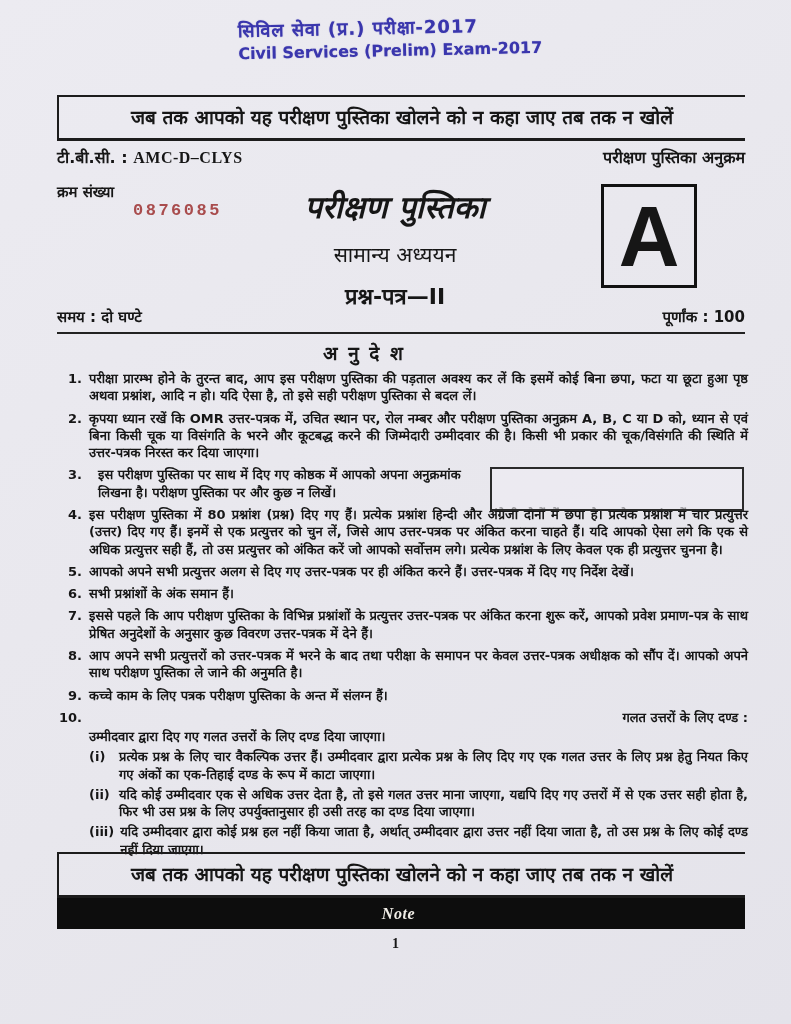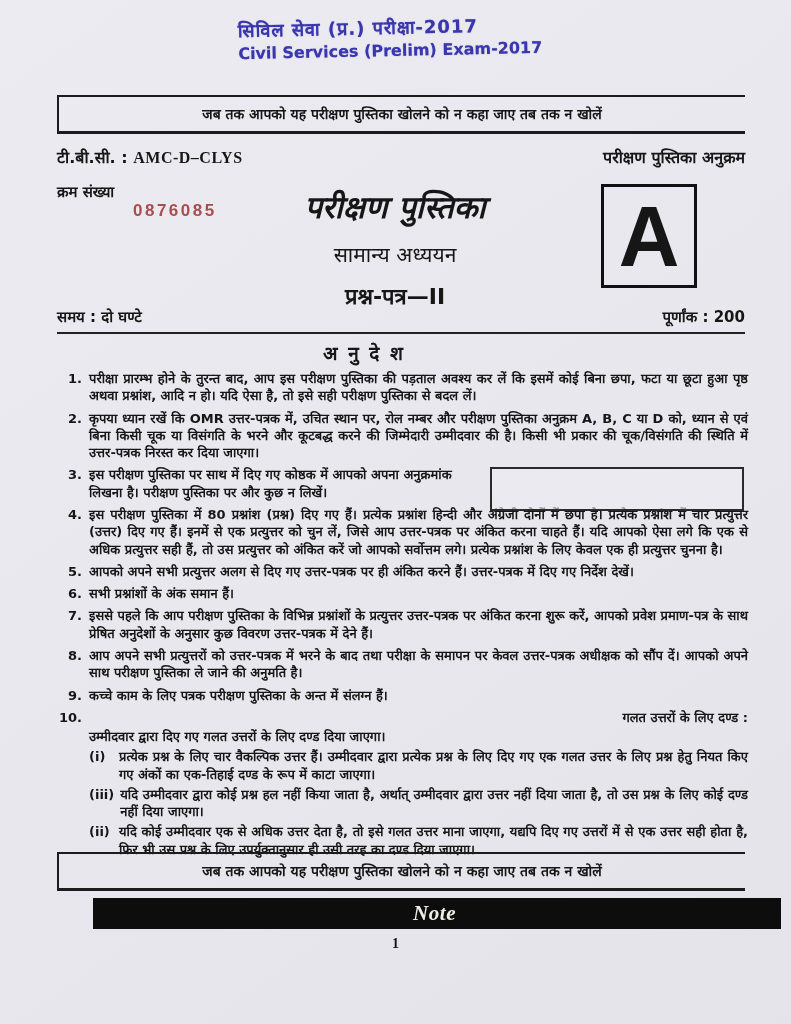--- a/index.html
+++ b/index.html
@@ -21,34 +21,34 @@
     color:#3a36ad;transform:rotate(-1.2deg);
     text-shadow:0 0 1px rgba(58,54,173,.55);
     line-height:1.35;
   }
   .stamp-hi{font-size:18px;font-weight:bold;letter-spacing:1px;}
   .stamp-en{font-size:16px;font-weight:bold;}
   
   .warn{
     position:absolute;left:57px;width:688px;
     border-top:2px solid #1c1c1c;border-bottom:3px solid #1c1c1c;border-left:2px solid #1c1c1c;
-    text-align:center;font-weight:bold;font-size:14px;
+    text-align:center;font-weight:bold;font-size:19px;
     padding:7px 0 8px 0;box-sizing:border-box;
   }
   .warn-top{top:95px;}
   .warn-bottom{top:852px;}
   
   .tbc-row{position:absolute;left:57px;top:146px;width:688px;display:flex;justify-content:space-between;}
   .tbc{font-size:16px;font-weight:bold;}
   .tbc .latin{font-family:"Liberation Serif","DejaVu Serif",serif;letter-spacing:.5px;}
   .series-label{font-size:16px;font-weight:bold;}
   .serial-label{position:absolute;left:57px;top:181px;font-size:15px;font-weight:bold;}
   .serial-number{
     position:absolute;left:133px;top:201px;
-    font-family:Liberation Sans, sans-serif;
+    font-family:Liberation Mono, monospace;
     font-size:17px;color:#a23c3c;letter-spacing:2.5px;font-weight:bold;opacity:.9;
   }
   
   .title-block{position:absolute;left:220px;top:190px;width:350px;text-align:center;}
   .booklet-title{font-size:31px;font-weight:bold;line-height:1.1;font-style:italic;}
   .subject{font-size:21px;font-weight:normal;margin-top:16px;}
   .paper-no{font-size:22px;font-weight:bold;margin-top:12px;}
   
   .series-box{
     position:absolute;left:601px;top:184px;width:90px;height:98px;
@@ -67,37 +67,37 @@
     font-size:19px;font-weight:bold;letter-spacing:2px;}
   
   .instructions{
     position:absolute;left:57px;top:370px;width:691px;
     font-size:13px;line-height:1.33;font-weight:bold;
   }
   .inst{display:flex;margin-bottom:5px;}
   .inst-num{flex:0 0 32px;text-align:right;padding-right:7px;box-sizing:border-box;}
   .inst-text{flex:1;text-align:justify;}
   .inst-3{position:relative;}
-  .inst-3 .inst-text{margin-right:268px;text-align:left;}
+  .inst-3 .inst-text{margin-right:268px;text-align:left;margin-left:9px;}
   .roll-box{
     position:absolute;right:4px;top:1px;width:250px;height:40px;
     border:2px solid #2a2a2a;background:rgba(238,237,243,.6);
   }
   .sub-block{margin-left:32px;margin-top:2px;}
   .sub-intro{margin-bottom:3px;}
   .subitem{display:flex;margin-bottom:3px;}
   .subitem-num{flex:0 0 30px;padding-right:6px;text-align:left;box-sizing:border-box;}
   .subitem-text{flex:1;text-align:justify;}
   
   .note-bar{
     position:absolute;left:57px;top:898px;width:688px;height:31px;
     background:#0d0d0d;color:#f0ede6;
     display:flex;align-items:center;justify-content:center;
     font-family:"Liberation Serif","DejaVu Serif",serif;
-    font-size:21px;font-weight:bold;letter-spacing:.6px;margin-left:36px;
+    font-size:16px;font-weight:bold;letter-spacing:.6px;
   }
   .note-bar .note-word{font-style:italic;margin-right:5px;}
   .page-number{position:absolute;left:0;top:936px;width:791px;text-align:center;
     font-size:14px;font-weight:bold;font-family:"Liberation Serif","DejaVu Serif",serif;}
 </style>
 </head>
 <body>
 
 <div class="page">
 
@@ -124,21 +124,21 @@
     <div class="subject">सामान्य अध्ययन</div>
     <div class="paper-no latin">प्रश्न-पत्र—II</div>
   </div>
 
   <div class="series-box">
     <span>A</span>
   </div>
 
   <div class="time-row">
     <span>समय : दो घण्टे</span>
-    <span>पूर्णांक : 200</span>
+    <span>पूर्णांक : 100</span>
   </div>
   <div class="rule"></div>
 
   <div class="inst-heading">अ नु दे श</div>
 
   <div class="instructions">
 
     <div class="inst">
       <span class="inst-num">1.</span>
       <span class="inst-text">परीक्षा प्रारम्भ होने के तुरन्त बाद, आप इस परीक्षण पुस्तिका की पड़ताल अवश्य कर लें कि इसमें कोई बिना छपा, फटा या छूटा हुआ पृष्ठ अथवा प्रश्नांश, आदि न हो। यदि ऐसा है, तो इसे सही परीक्षण पुस्तिका से बदल लें।</span>
@@ -190,27 +190,27 @@
       <span class="inst-text" style="text-align:right;">गलत उत्तरों के लिए दण्ड :</span>
     </div>
 
     <div class="sub-block">
       <div class="sub-intro">उम्मीदवार द्वारा दिए गए गलत उत्तरों के लिए दण्ड दिया जाएगा।</div>
       <div class="subitem">
         <span class="subitem-num">(i)</span>
         <span class="subitem-text">प्रत्येक प्रश्न के लिए चार वैकल्पिक उत्तर हैं। उम्मीदवार द्वारा प्रत्येक प्रश्न के लिए दिए गए एक गलत उत्तर के लिए प्रश्न हेतु नियत किए गए अंकों का एक-तिहाई दण्ड के रूप में काटा जाएगा।</span>
       </div>
       <div class="subitem">
+        <span class="subitem-num">(ii)</span>
+        <span class="subitem-text">यदि कोई उम्मीदवार एक से अधिक उत्तर देता है, तो इसे गलत उत्तर माना जाएगा, यद्यपि दिए गए उत्तरों में से एक उत्तर सही होता है, फिर भी उस प्रश्न के लिए उपर्युक्तानुसार ही उसी तरह का दण्ड दिया जाएगा।</span>
+      </div>
+      <div class="subitem">
         <span class="subitem-num">(iii)</span>
         <span class="subitem-text">यदि उम्मीदवार द्वारा कोई प्रश्न हल नहीं किया जाता है, अर्थात् उम्मीदवार द्वारा उत्तर नहीं दिया जाता है, तो उस प्रश्न के लिए कोई दण्ड नहीं दिया जाएगा।</span>
       </div>
-      <div class="subitem">
-        <span class="subitem-num">(ii)</span>
-        <span class="subitem-text">यदि कोई उम्मीदवार एक से अधिक उत्तर देता है, तो इसे गलत उत्तर माना जाएगा, यद्यपि दिए गए उत्तरों में से एक उत्तर सही होता है, फिर भी उस प्रश्न के लिए उपर्युक्तानुसार ही उसी तरह का दण्ड दिया जाएगा।</span>
-      </div>
     </div>
 
   </div>
 
   <div class="warn warn-bottom">जब तक आपको यह परीक्षण पुस्तिका खोलने को न कहा जाए तब तक न खोलें</div>
 
   <div class="note-bar">
     <span class="note-word">Note</span>
   </div>
 

